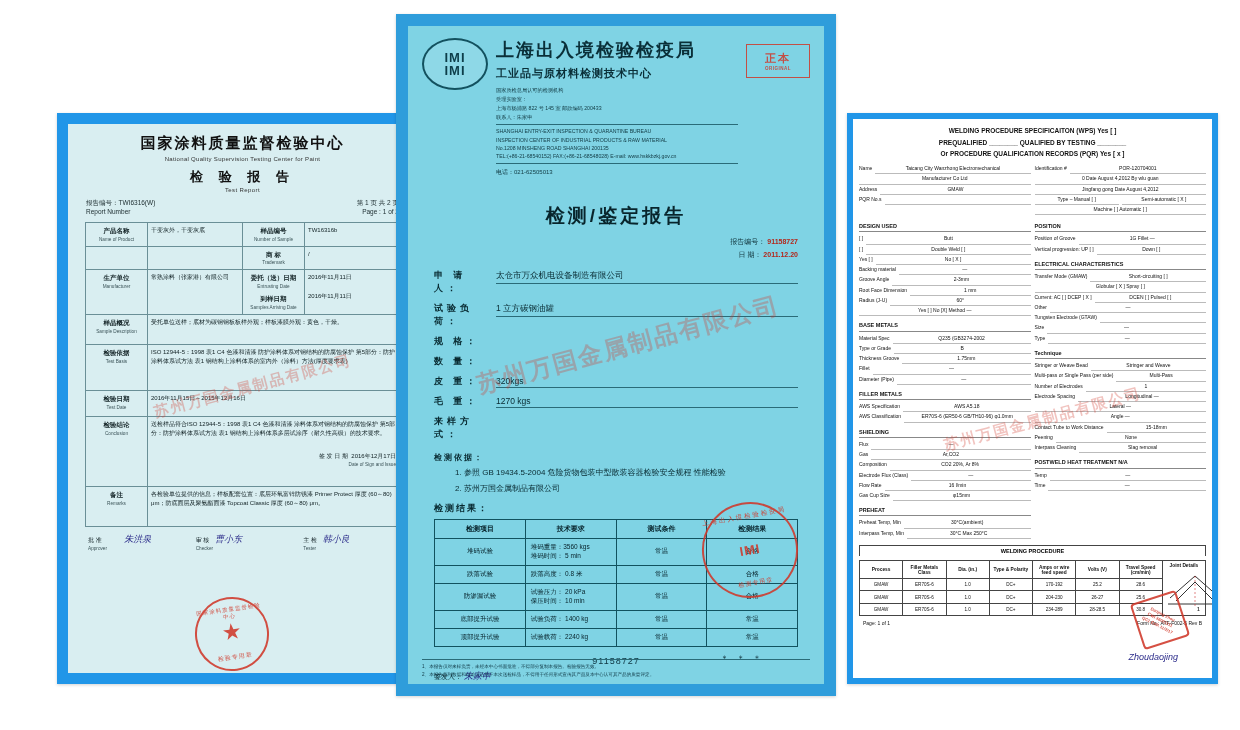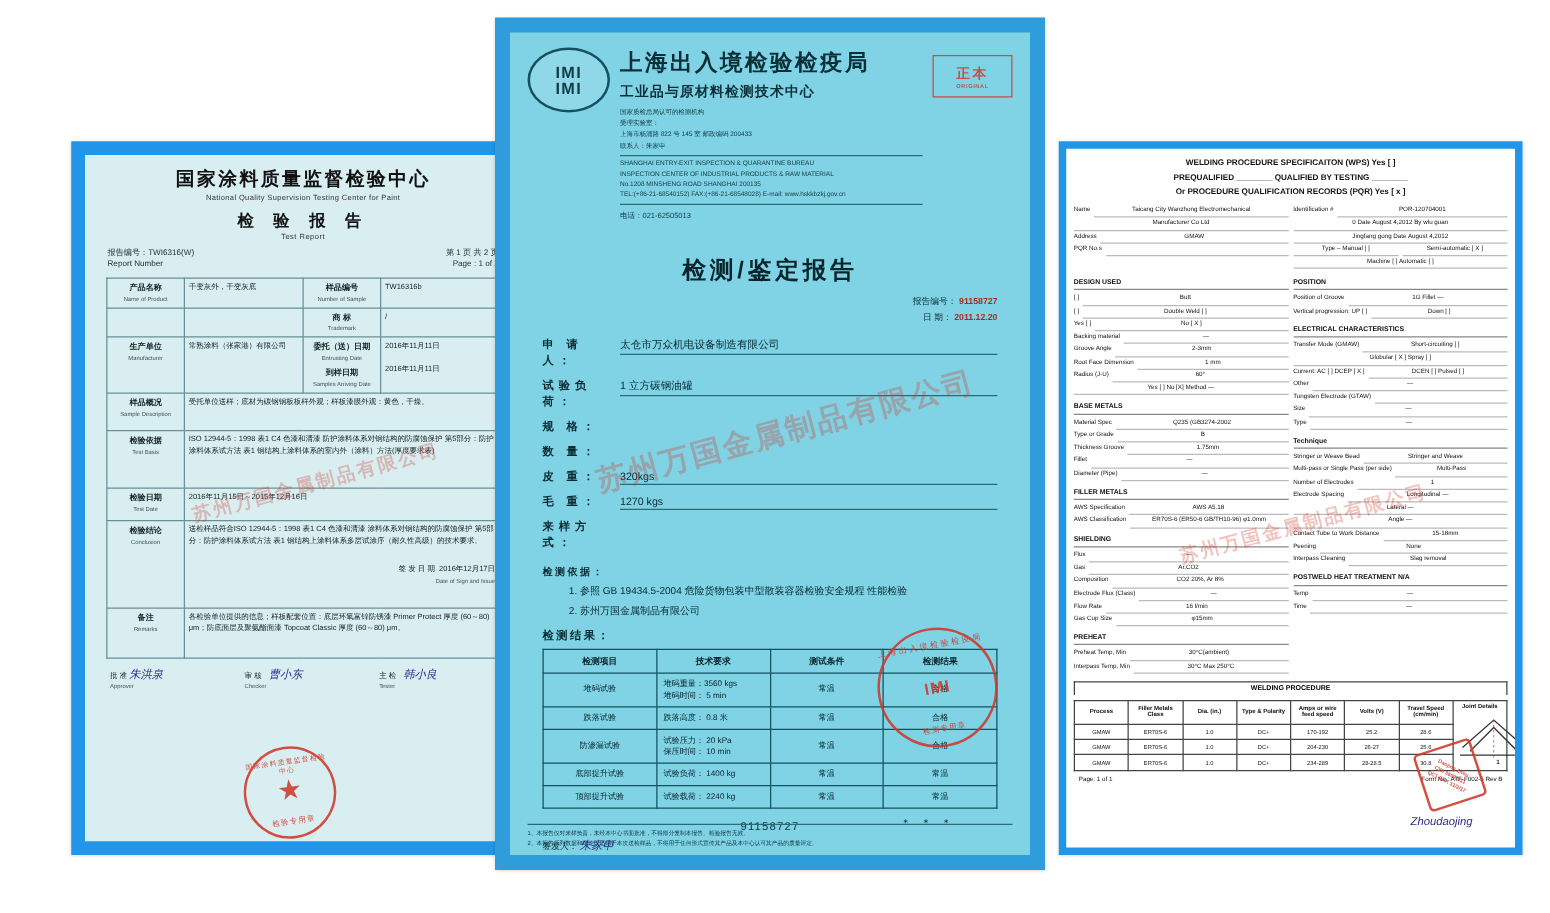--- a/index.html
+++ b/index.html
@@ -301,21 +301,21 @@
             <i>Remarks</i>
           </td>
           <td class="val-cn" colspan="3" style="height:40px">各检验单位提供的信息；样板配套位置：底层环氧富锌防锈漆 Primer Protect 厚度 (60～80) μm；防底面层及聚氨酯面漆 Topcoat Classic 厚度 (60～80) μm。</td>
         </tr>
       </tbody>
         </table>
 
       <div class="sign-row">
         <div>
           <span>批   准</span>
-          <span class="sig-script" style="position:static; margin-left:0;">朱洪泉</span>
+          <span class="sig-script" style="position:static; margin-left:21px;">朱洪泉</span>
           <div style="font-size:4.7px; color:#3a5257;">Approver</div>
         </div>
         <div>
           <span>审   核</span>
           <span class="sig-script" style="position:static; margin-left:4px;">曹小东</span>
           <div style="font-size:4.7px; color:#3a5257;">Checker</div>
         </div>
         <div>
           <span>主   检</span>
           <span class="sig-script" style="position:static; margin-left:4px;font-style:italic;">韩小良</span>

